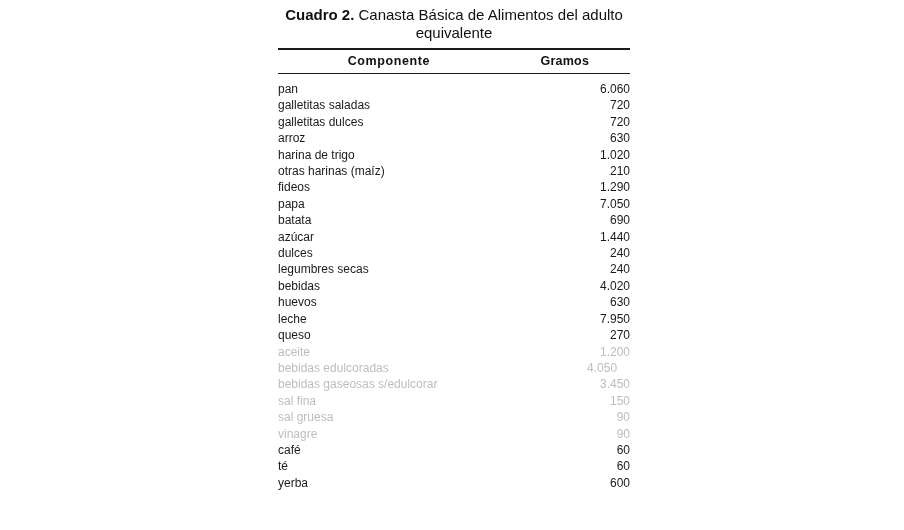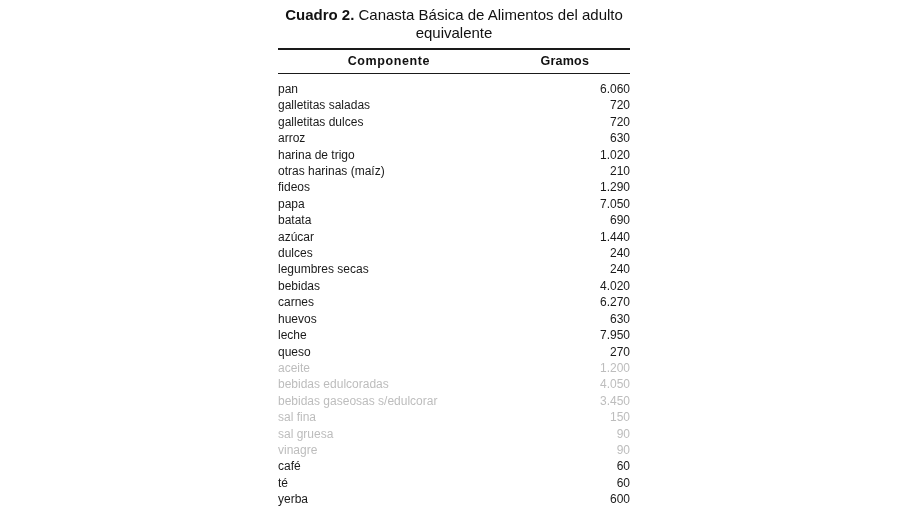--- a/index.html
+++ b/index.html
@@ -156,42 +156,38 @@
           </tr>
           <tr>
             <td class="comp">legumbres secas</td>
             <td class="gram">240</td>
           </tr>
           <tr>
             <td class="comp">bebidas</td>
             <td class="gram">4.020</td>
           </tr>
           <tr>
-            <td class="comp">carnes</td>
-            <td class="gram">6.270</td>
-          </tr>
-          <tr>
             <td class="comp">huevos</td>
             <td class="gram">630</td>
           </tr>
           <tr>
             <td class="comp">leche</td>
             <td class="gram">7.950</td>
           </tr>
           <tr>
             <td class="comp">queso</td>
             <td class="gram">270</td>
           </tr>
           <tr>
             <td class="comp" style="color: rgb(189, 189, 189);">aceite</td>
             <td class="gram" style="color: rgb(189, 189, 189);">1.200</td>
           </tr>
           <tr>
             <td class="comp" style="color: rgb(189, 189, 189);">bebidas edulcoradas</td>
-            <td class="gram" style="color: rgb(189, 189, 189);">4.050</td>
+            <td class="gram" style="color: rgb(189, 189, 189); text-align: center;">4.050</td>
           </tr>
           <tr>
             <td class="comp" style="color: rgb(189, 189, 189);">bebidas gaseosas s/edulcorar</td>
             <td class="gram" style="color: rgb(189, 189, 189);">3.450</td>
           </tr>
           <tr>
             <td class="comp" style="color: rgb(189, 189, 189);">sal fina</td>
             <td class="gram" style="color: rgb(189, 189, 189);">150</td>
           </tr>
           <tr>

